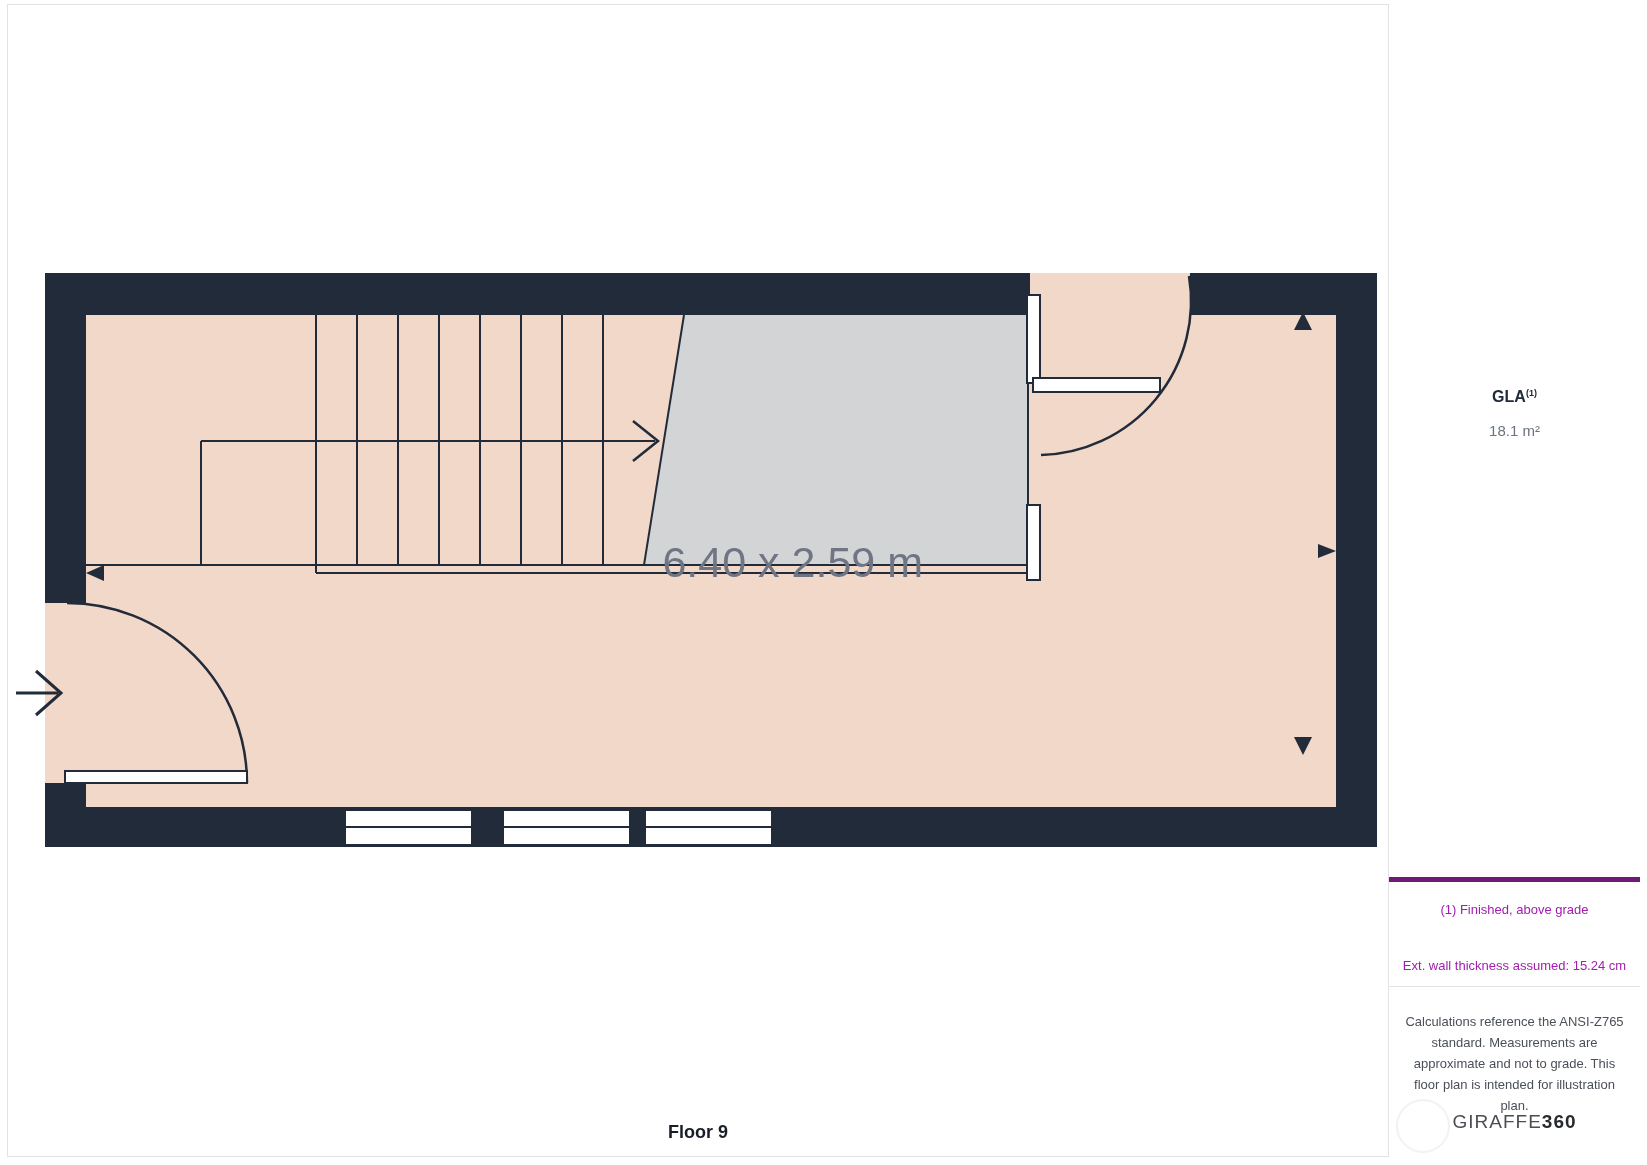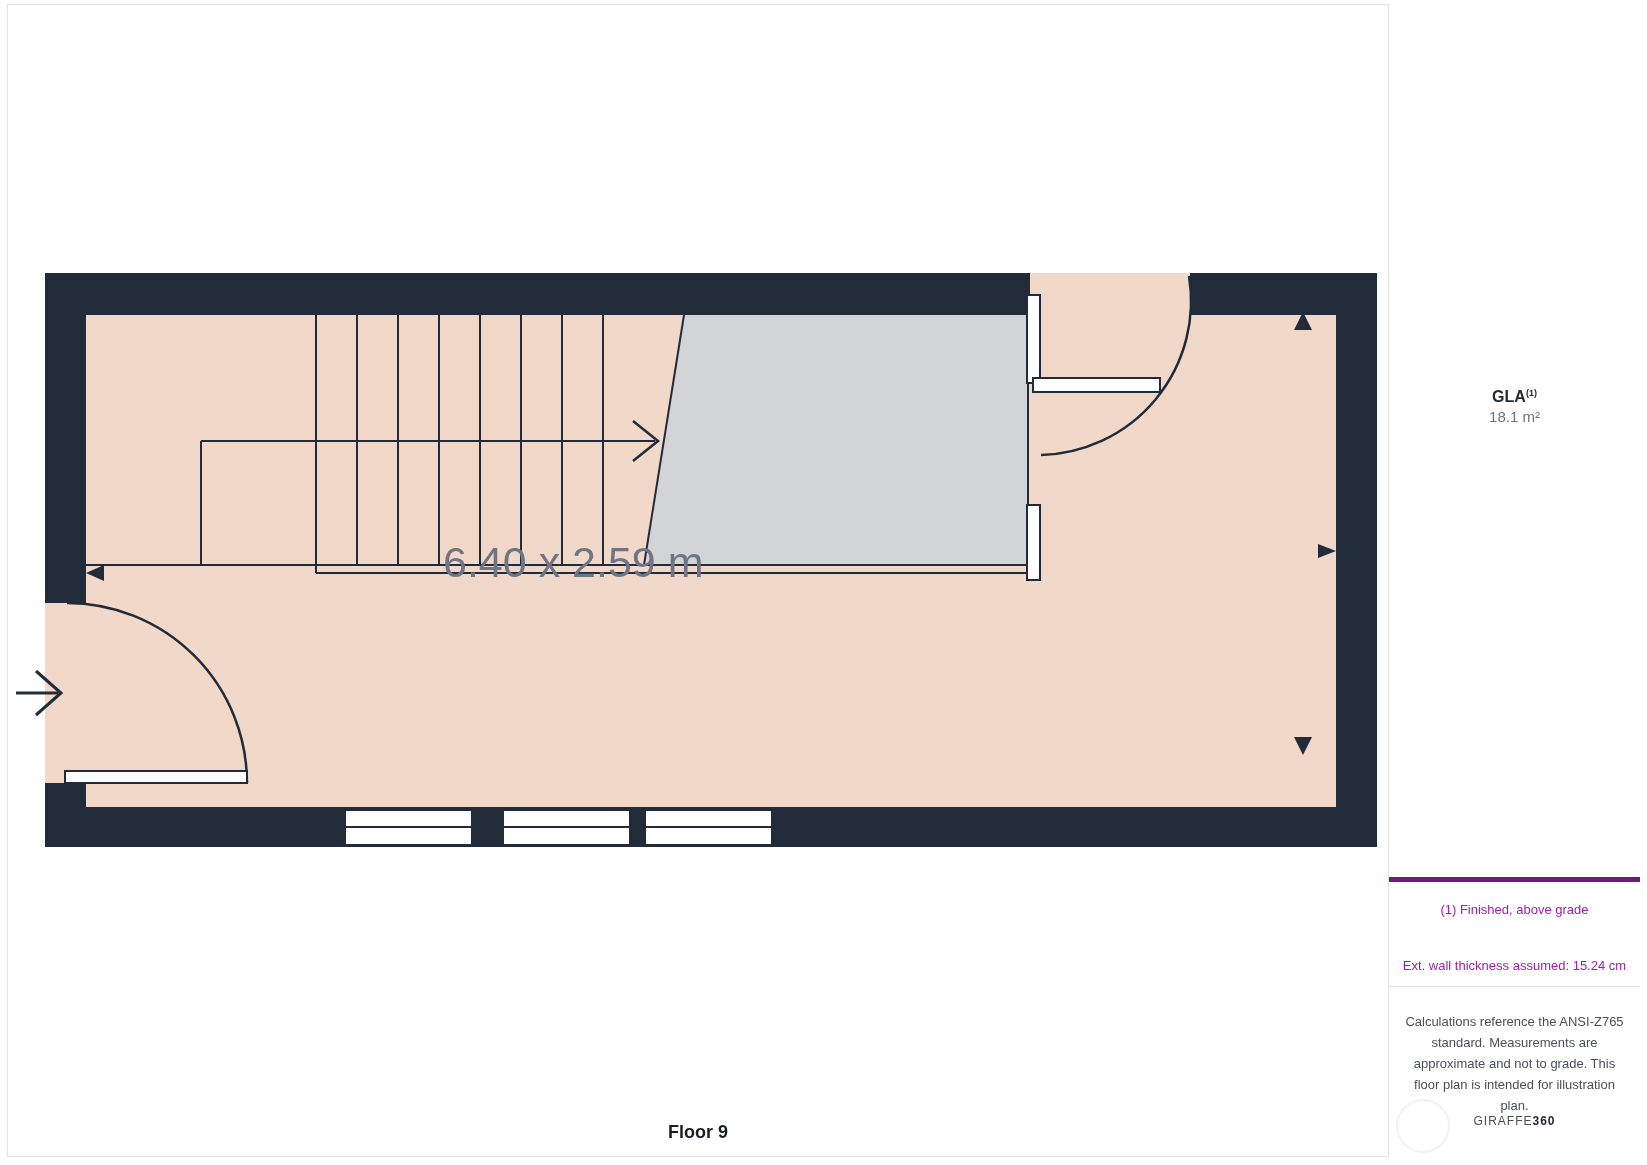--- a/index.html
+++ b/index.html
@@ -2,40 +2,40 @@
 <html><head>
 <meta charset="utf-8">
 <style>
   html,body{margin:0;padding:0;background:#ffffff;}
   body{font-family:"Liberation Sans","DejaVu Sans",sans-serif;}
   .canvas{position:relative;width:1647px;height:1165px;background:#ffffff;overflow:hidden;}
   .card-border{position:absolute;left:7px;top:4px;width:1632px;height:1153px;border:1px solid #e3e3e3;box-sizing:border-box;pointer-events:none;}
   svg.plan{position:absolute;left:0;top:0;}
   .room-label{position:absolute;left:484px;top:496px;width:400px;text-align:center;
     font-size:46px;font-weight:700;color:#242d3c;letter-spacing:1px;}
-  .room-dims{position:absolute;left:443px;top:538px;width:480px;text-align:left;
+  .room-dims{position:absolute;left:443px;top:538px;width:480px;text-align:right;
     font-size:43px;font-weight:400;color:#6f7583;}
   .floor-label{position:absolute;left:0;top:1122px;width:1396px;text-align:center;
     font-size:18px;font-weight:700;color:#191d27;}
   .sidebar{position:absolute;left:1388px;top:4px;width:252px;height:1153px;
     border-left:1px solid #e3e3e3;box-sizing:border-box;background:#ffffff;}
   .sidebar section{box-sizing:border-box;width:100%;text-align:center;}
   .gla-box{height:878px;border-bottom:5px solid #701a75;padding-top:384px;}
   .gla-title{font-size:16px;font-weight:700;color:#222b39;}
   .gla-title sup{font-size:9px;font-weight:700;}
-  .gla-value{margin-top:2px;font-size:15px;color:#6b7280;}
+  .gla-value{margin-top:16px;font-size:15px;color:#6b7280;}
   .notes-box{height:105px;border-bottom:1px solid #e3e3e3;padding-top:20px;
     font-size:13px;color:#a21caf;}
   .note-line-2{margin-top:41px;}
   .disclaimer-box{position:relative;height:170px;padding-top:24px;
     font-size:13px;line-height:21px;color:#4a4f58;}
   .brand-circle{position:absolute;left:7px;top:112px;width:50px;height:50px;
     border:2px solid #f2f2f2;border-radius:50%;}
   .brand-text{position:absolute;left:0;top:124px;width:100%;text-align:center;
-    font-size:12px;letter-spacing:1px;color:#4b4e54;}
+    font-size:19px;letter-spacing:1px;color:#4b4e54;}
   .brand-text b{color:#26292e;font-weight:700;}
 </style>
 </head>
 <body>
 
 <div class="canvas">
 
   <div class="card-border"></div>
 
   <svg class="plan" width="1647" height="1165" viewBox="0 0 1647 1165">

